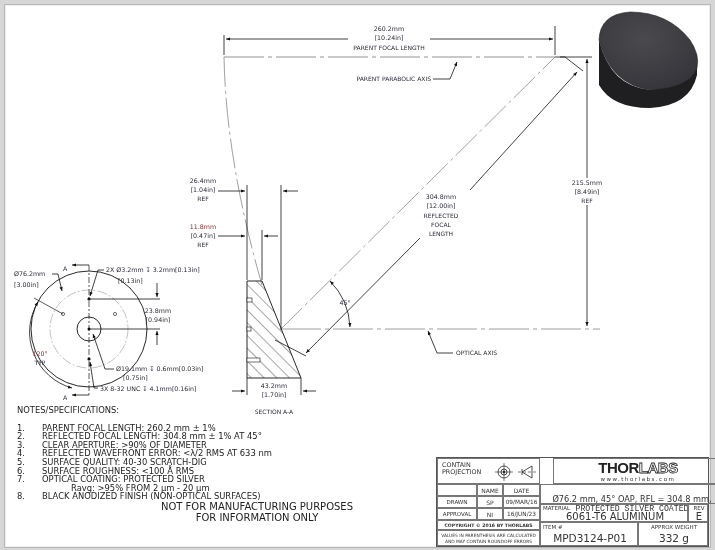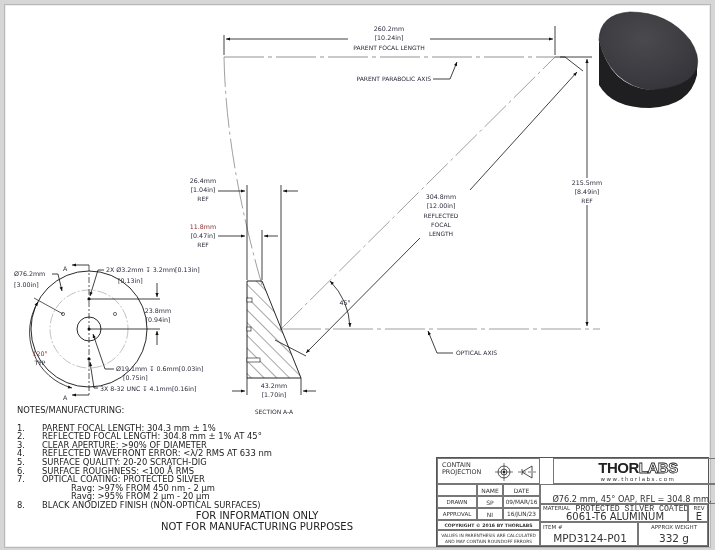--- a/index.html
+++ b/index.html
@@ -157,57 +157,56 @@
     <text class="t inch" x="158" y="322" text-anchor="middle">[0.94in]</text>
     <text class="t dim red" x="40" y="356" text-anchor="middle">120°</text>
     <text class="t lbl" x="40" y="365" text-anchor="middle">TYP</text>
     <text class="t dim" x="116" y="371">Ø19.1mm ↧ 0.6mm[0.03in]</text>
     <text class="t inch" x="123" y="380">[0.75in]</text>
     <text class="t dim" x="100" y="391">3X 8-32 UNC  ↧ 4.1mm[0.16in]</text>
   </g>
 </svg>
 
 <div class="notes">
-  <div class="hdr">NOTES/MANUFACTURING:</div>
+  <div class="hdr">NOTES/SPECIFICATIONS:</div>
   <div class="row">
       <span class="num">1.</span>
-      <span>PARENT FOCAL LENGTH: 304.3 mm ± 1%</span>
+      <span>PARENT FOCAL LENGTH: 260.2 mm ± 1%</span>
     </div>
   <div class="row">
       <span class="num">2.</span>
       <span>REFLECTED FOCAL LENGTH: 304.8 mm ± 1% AT 45°</span>
     </div>
   <div class="row">
       <span class="num">3.</span>
       <span>CLEAR APERTURE: &gt;90% OF DIAMETER</span>
     </div>
   <div class="row">
       <span class="num">4.</span>
       <span>REFLECTED WAVEFRONT ERROR: &lt;λ/2 RMS AT 633 nm</span>
     </div>
   <div class="row">
       <span class="num">5.</span>
-      <span>SURFACE QUALITY: 20-20 SCRATCH-DIG</span>
+      <span>SURFACE QUALITY: 40-30 SCRATCH-DIG</span>
     </div>
   <div class="row">
       <span class="num">6.</span>
       <span>SURFACE ROUGHNESS: &lt;100 Å RMS</span>
     </div>
   <div class="row">
       <span class="num">7.</span>
       <span>OPTICAL COATING: PROTECTED SILVER</span>
     </div>
-  <div class="sub">Ravg: &gt;97% FROM 450 nm - 2 µm</div>
   <div class="sub">Ravg: &gt;95% FROM 2 µm - 20 µm</div>
   <div class="row">
       <span class="num">8.</span>
       <span>BLACK ANODIZED FINISH (NON-OPTICAL SURFACES)</span>
     </div>
+  <div class="center">NOT FOR MANUFACTURING PURPOSES</div>
   <div class="center">FOR INFORMATION ONLY</div>
-  <div class="center">NOT FOR MANUFACTURING PURPOSES</div>
 </div>
 
 <div class="tb">
   <div class="cell" style="left:0;top:0;width:103px;height:26px;">
     <div style="left:4px;top:3px;width:40px;line-height:7px;font-size:6.4px;">CONTAIN PROJECTION</div>
     <svg style="position:absolute;left:56px;top:3px;" width="44" height="20">
       <circle cx="10" cy="10" r="6" fill="none" stroke="#222" stroke-width="0.8"></circle>
       <circle cx="10" cy="10" r="3" fill="none" stroke="#222" stroke-width="0.8"></circle>
       <circle cx="10" cy="10" r="1.2" fill="#222"></circle>
       <line x1="10" y1="1" x2="10" y2="19" stroke="#222" stroke-width="0.6"></line>

